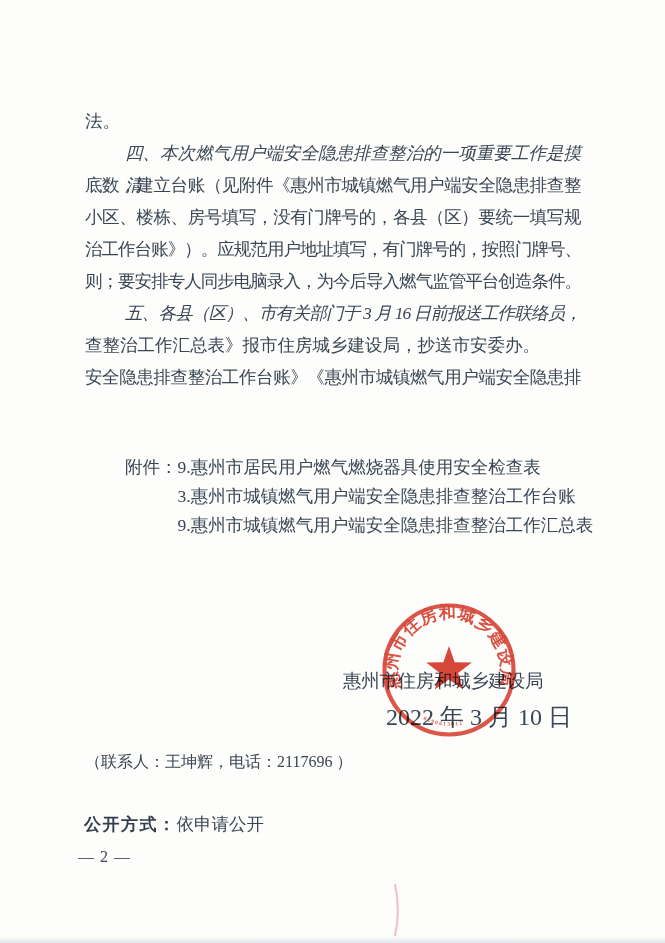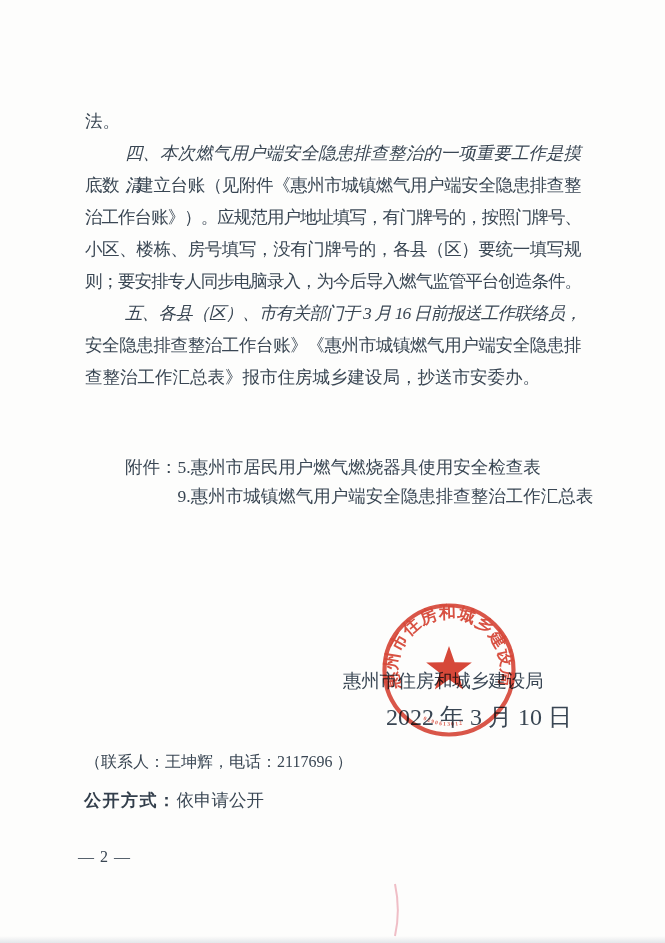--- a/index.html
+++ b/index.html
@@ -21,21 +21,21 @@
     display:flex; font-size:17.5px; line-height:29px; }
   .att-label { white-space:nowrap; }
   .att-items div { white-space:nowrap; }
 
   .signature-agency { position:absolute; left:343px; top:668px;
     font-size:18.5px; letter-spacing:-0.3px; white-space:nowrap; }
   .signature-date { position:absolute; left:386px; top:701px;
     font-size:24px; white-space:nowrap; }
 
   .contact { position:absolute; left:85px; top:752px; font-size:16px; white-space:nowrap; }
-  .disclosure { position:absolute; left:84px; top:788px; font-size:17.5px; white-space:nowrap;text-align:center; }
+  .disclosure { position:absolute; left:84px; top:812px; font-size:17.5px; white-space:nowrap;text-align:center; }
   .disclosure .label { font-family:"Liberation Sans","DejaVu Sans",sans-serif;
     font-weight:700; font-size:17px; letter-spacing:1.5px; color:#323e4b; }
 
   .page-number { position:absolute; left:78px; top:848px; font-size:16px; letter-spacing:1px; }
 
   .seal { position:absolute; left:379px; top:600px; width:140px; height:140px;
     mix-blend-mode:multiply; opacity:.93; }
   .seal text { font-family:"Liberation Serif","DejaVu Serif",serif; font-weight:bold; }
 
   .stray-mark { position:absolute; left:389px; top:882px; opacity:.55; }
@@ -44,32 +44,33 @@
 </style>
 </head>
 <body>
 
 <div class="page">
 
   <div class="body-text">
     <div class="line">法。</div>
     <div class="line just indent">四、本次燃气用户端安全隐患排查整治的一项重要工作是摸清</div>
     <div class="line just ls1">底数，建立台账（见附件《惠州市城镇燃气用户端安全隐患排查整</div>
+    <div class="line just ls1">小区、楼栋、房号填写，没有门牌号的，各县（区）要统一填写规</div>
     <div class="line just ls2">治工作台账》）。应规范用户地址填写，有门牌号的，按照门牌号、</div>
-    <div class="line just ls1">小区、楼栋、房号填写，没有门牌号的，各县（区）要统一填写规</div>
     <div class="line just ls2">则；要安排专人同步电脑录入，为今后导入燃气监管平台创造条件。</div>
     <div class="line just ls2 indent">五、各县（区）、市有关部门于 3 月 16 日前报送工作联络员，</div>
+    <div class="line">查整治工作汇总表》报市住房城乡建设局，抄送市安委办。</div>
     <div class="line just ls1">安全隐患排查整治工作台账》《惠州市城镇燃气用户端安全隐患排</div>
-    <div class="line">查整治工作汇总表》报市住房城乡建设局，抄送市安委办。</div>
   </div>
 
   <div class="attachments">
     <div class="att-label">附件：</div>
     <div class="att-items">
-      <div>5.惠州市居民用户燃气燃烧器具使用安全检查表</div>
+      <div>9.惠州市居民用户燃气燃烧器具使用安全检查表</div>
+      <div>3.惠州市城镇燃气用户端安全隐患排查整治工作台账</div>
       <div>9.惠州市城镇燃气用户端安全隐患排查整治工作汇总表</div>
     </div>
   </div>
 
   <div class="signature-agency">惠州市住房和城乡建设局</div>
   <div class="signature-date">2022 年 3 月 10 日</div>
 
   <svg class="seal" viewBox="-70 -70 140 140">
     <defs>
       <path id="sealArc" d="M -48.9 17.8 A 52 52 0 1 1 48.9 17.8" fill="none"></path>

